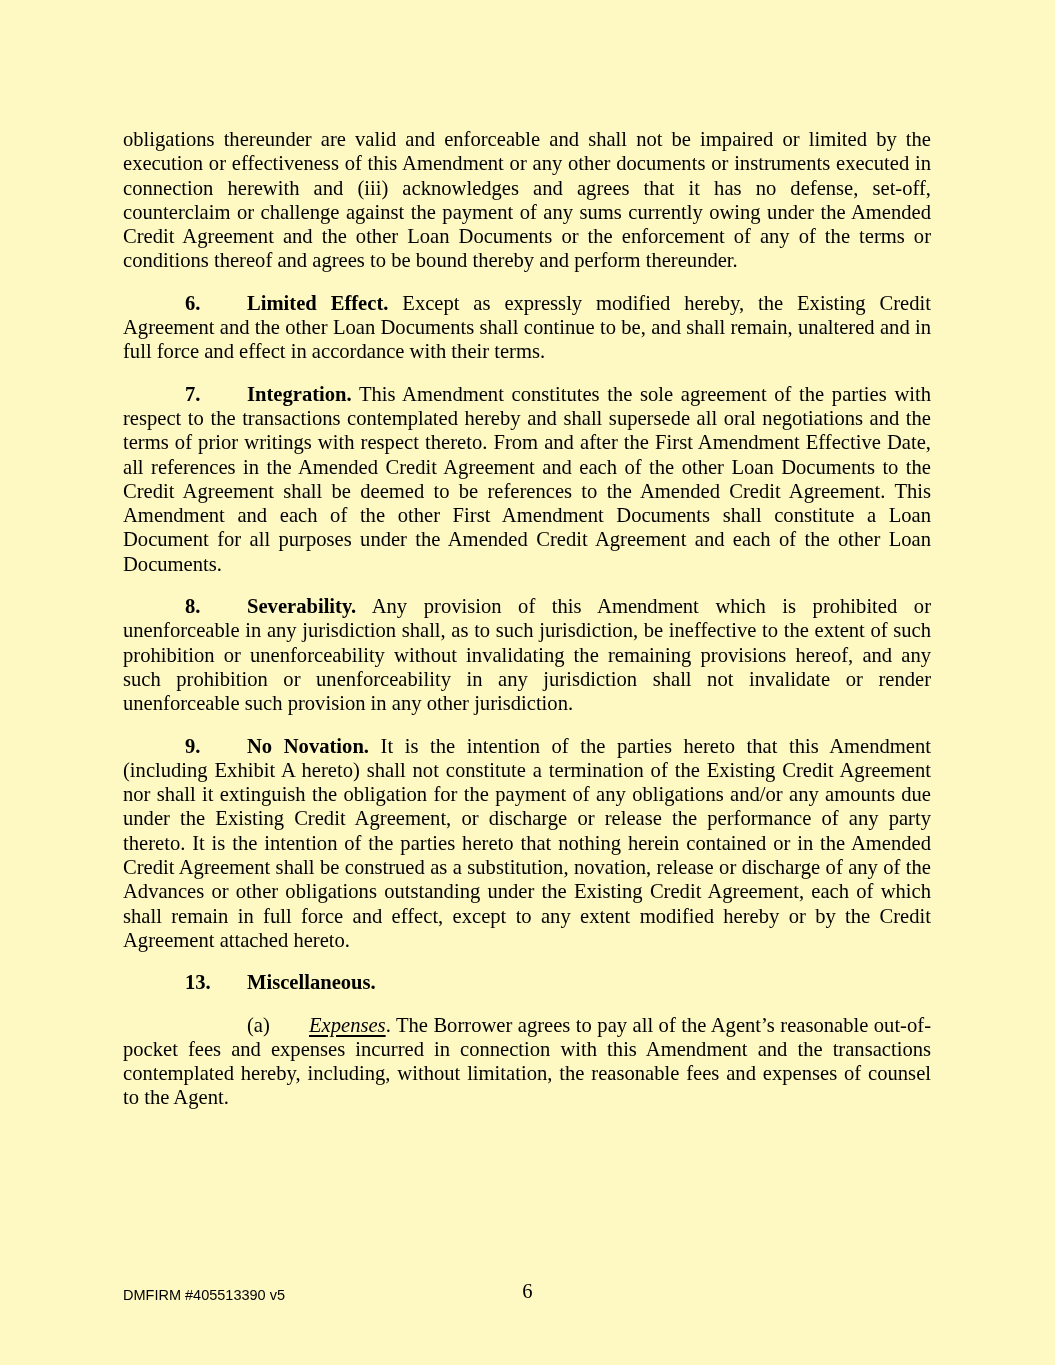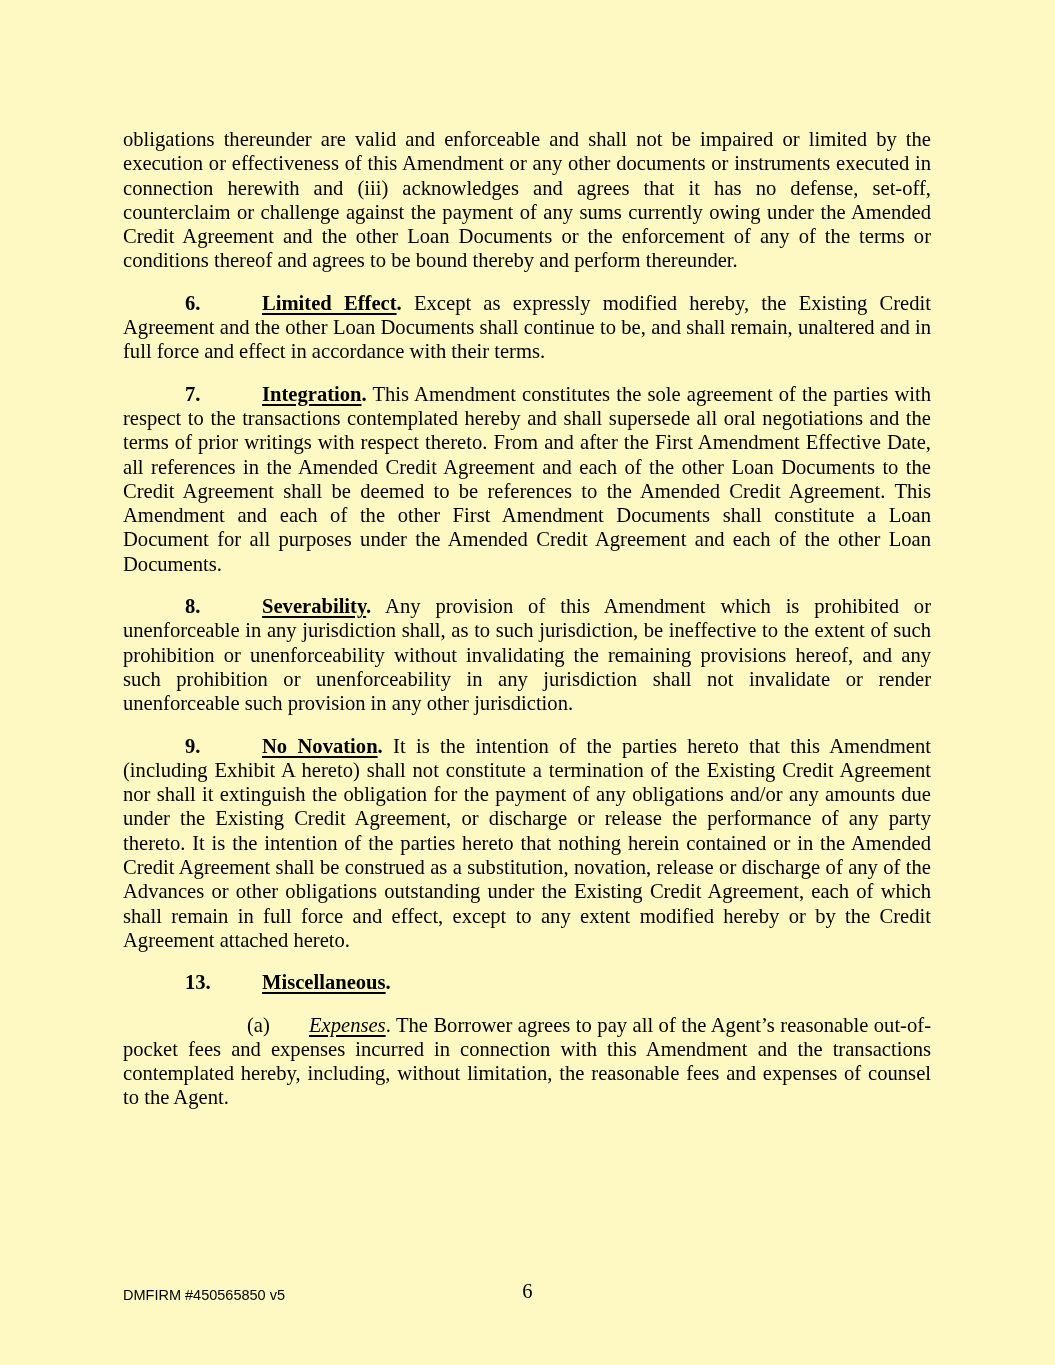--- a/index.html
+++ b/index.html
@@ -37,24 +37,22 @@
     font-weight: bold;
     text-indent: 0;
   }
   .marker {
     display: inline-block;
     width: 62px;
     text-indent: 0;
   }
   .hd {
     font-weight: bold;
-    text-decoration: underline;
     text-decoration-thickness: 2px;
     text-underline-offset: 3px;
-    margin-left: 15px;
   }
   .hd-sub {
     text-decoration: underline;
     text-decoration-thickness: 2px;
     text-underline-offset: 3px;
     font-style: italic;
   }
   .b { font-weight: bold; }
   .footer-left {
     position: absolute;
@@ -91,15 +89,15 @@
 
     <p class="sec"><span class="num">9.</span><span class="hd">No Novation</span><span class="b">.</span> <span>It is the intention of the parties hereto that this Amendment (including Exhibit A hereto) shall not constitute a termination of the Existing Credit Agreement nor shall it extinguish the obligation for the payment of any obligations and/or any amounts due under the Existing Credit Agreement, or discharge or release the performance of any party thereto. It is the intention of the parties hereto that nothing herein contained or in the Amended Credit Agreement shall be construed as a substitution, novation, release or discharge of any of the Advances or other obligations outstanding under the Existing Credit Agreement, each of which shall remain in full force and effect, except to any extent modified hereby or by the Credit Agreement attached hereto.</span></p>
 
     <p class="sec"><span class="num">13.</span><span class="hd">Miscellaneous</span><span class="b">.</span></p>
 
     <p class="sub"><span class="marker">(a)</span><span class="hd-sub">Expenses</span><span>.</span> <span>The Borrower agrees to pay all of the Agent’s reasonable out-of-pocket fees and expenses incurred in connection with this Amendment and the transactions contemplated hereby, including, without limitation, the reasonable fees and expenses of counsel to the Agent.</span></p>
 
 
   </div>
 
-  <div class="footer-left">DMFIRM #450565850 v5</div>
+  <div class="footer-left">DMFIRM #405513390 v5</div>
   <div class="page-number">6</div>
 </div>
 
 </body></html>

